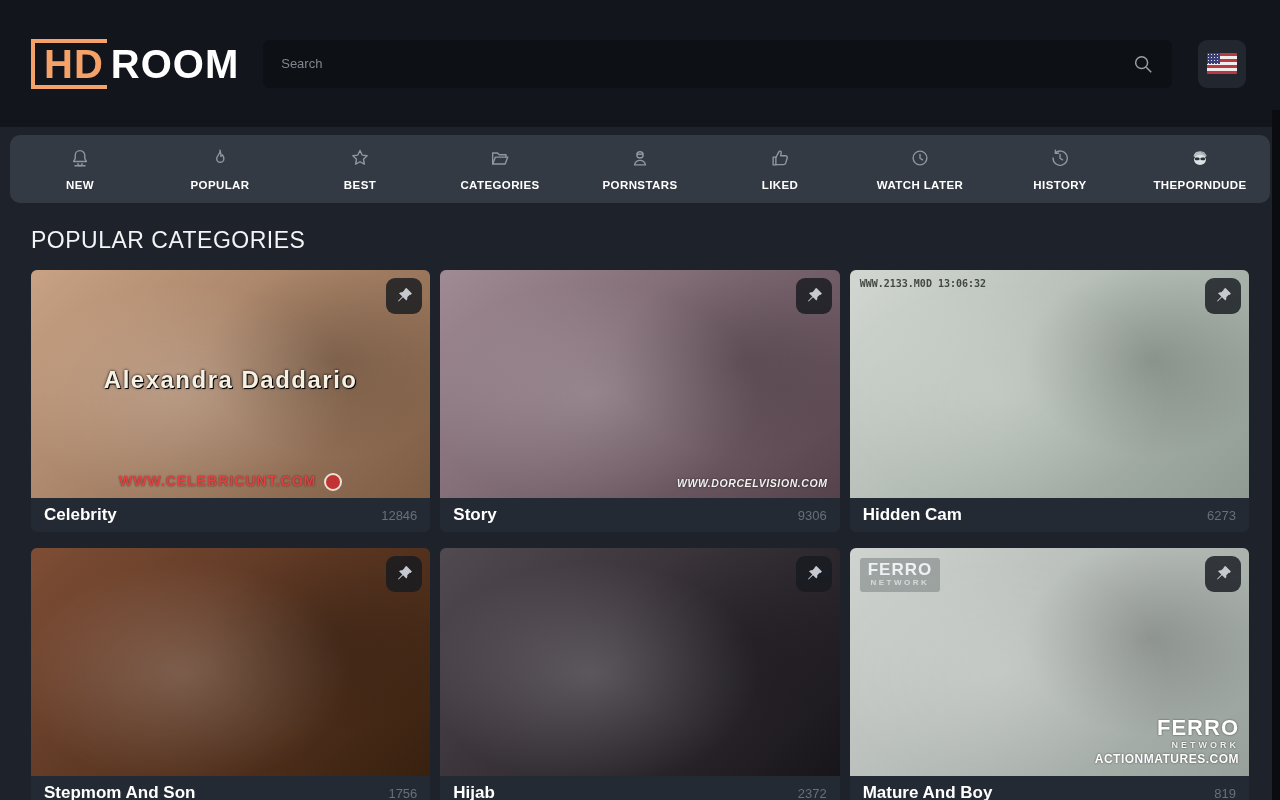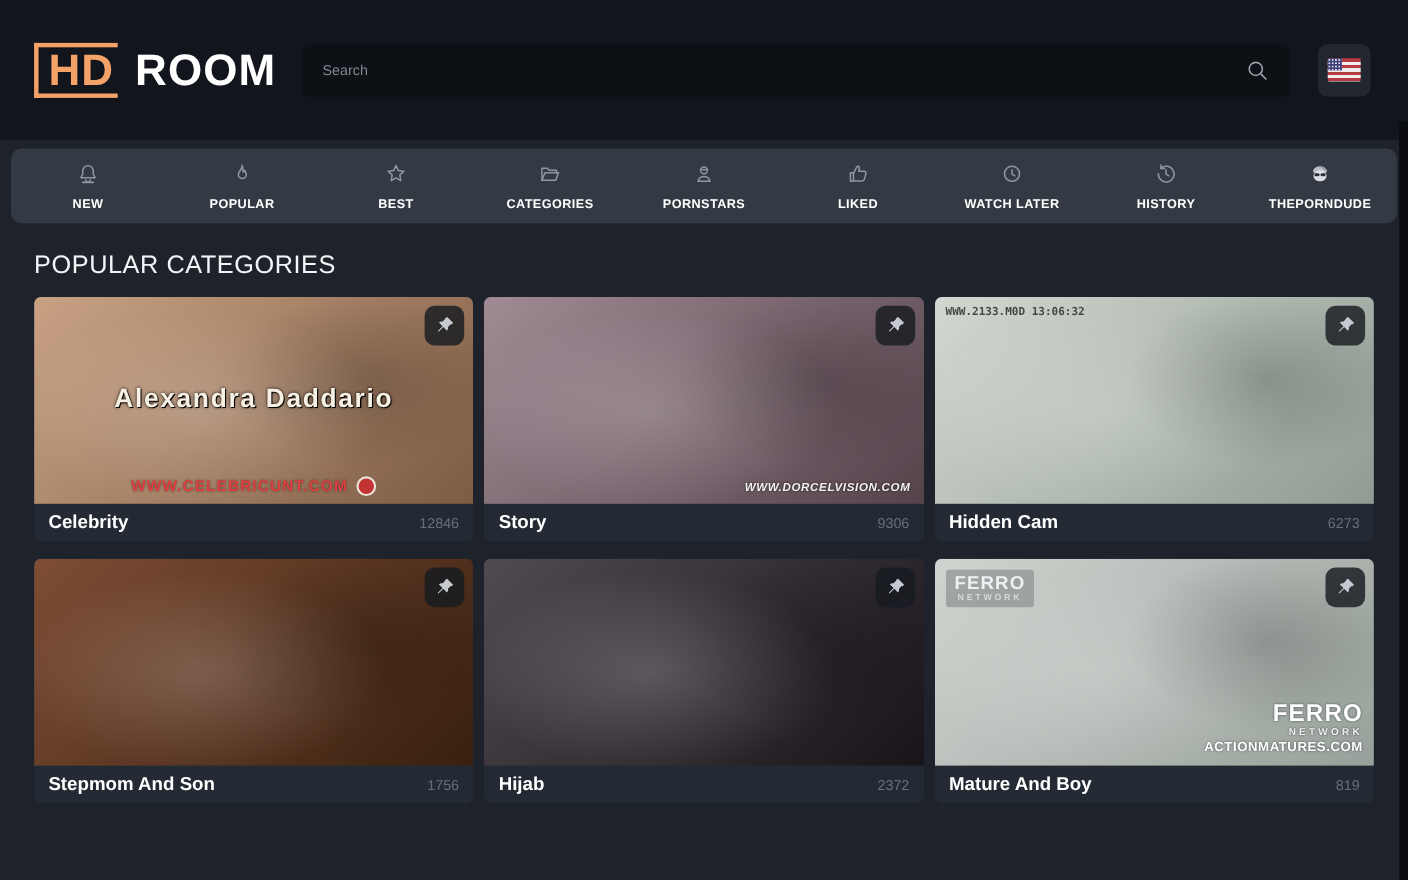--- a/index.html
+++ b/index.html
@@ -18,21 +18,21 @@
   }
   .logo { display:flex; align-items:center; cursor:pointer; flex:0 0 auto; }
   .logo-bracket {
     border:4px solid #f5a269; border-right:none;
     padding:1px 3px 1px 9px; display:inline-block;
   }
   .logo-hd, .logo-room {
     font-size:40px; font-weight:900; letter-spacing:1px; line-height:1;
   }
   .logo-hd { color:#f5a269; }
-  .logo-room { color:#ffffff; margin-left:16px; }
+  .logo-room { color:#ffffff; margin-left:4px; }
 
   .search-wrap {
     flex:1 1 auto; height:48px; background:#0d1015;
     border-radius:6px; display:flex; align-items:center;
     padding:0 18px; margin-left:6px;
   }
   .search-input {
     flex:1; background:transparent; border:none; outline:none;
     color:#d7dbe0; font-size:13px; font-family:"Liberation Sans", sans-serif;
   }
@@ -71,21 +71,21 @@
   .page-title {
     color:#f2f4f6; font-size:23px; font-weight:500; letter-spacing:0.5px;
     margin:24px 31px 16px;
   }
   .grid {
     margin:0 31px; display:grid;
     grid-template-columns:repeat(3, 1fr);
     column-gap:10px; row-gap:16px;
   }
   .card { border-radius:6px; overflow:hidden; background:#242a33; cursor:pointer; }
-  .thumb { height:188px; position:relative; }
+  .thumb { height:228px; position:relative; }
   .thumb .soft {
     position:absolute; inset:0;
     background:radial-gradient(ellipse 60% 70% at 38% 55%, rgba(255,255,255,0.18), transparent 70%),
                radial-gradient(ellipse 45% 60% at 75% 40%, rgba(0,0,0,0.18), transparent 70%);
   }
   .pin-btn {
     position:absolute; top:8px; right:8px; width:36px; height:36px;
     background:rgba(23,27,33,0.82); border-radius:9px;
     display:flex; align-items:center; justify-content:center; cursor:pointer;
   }

